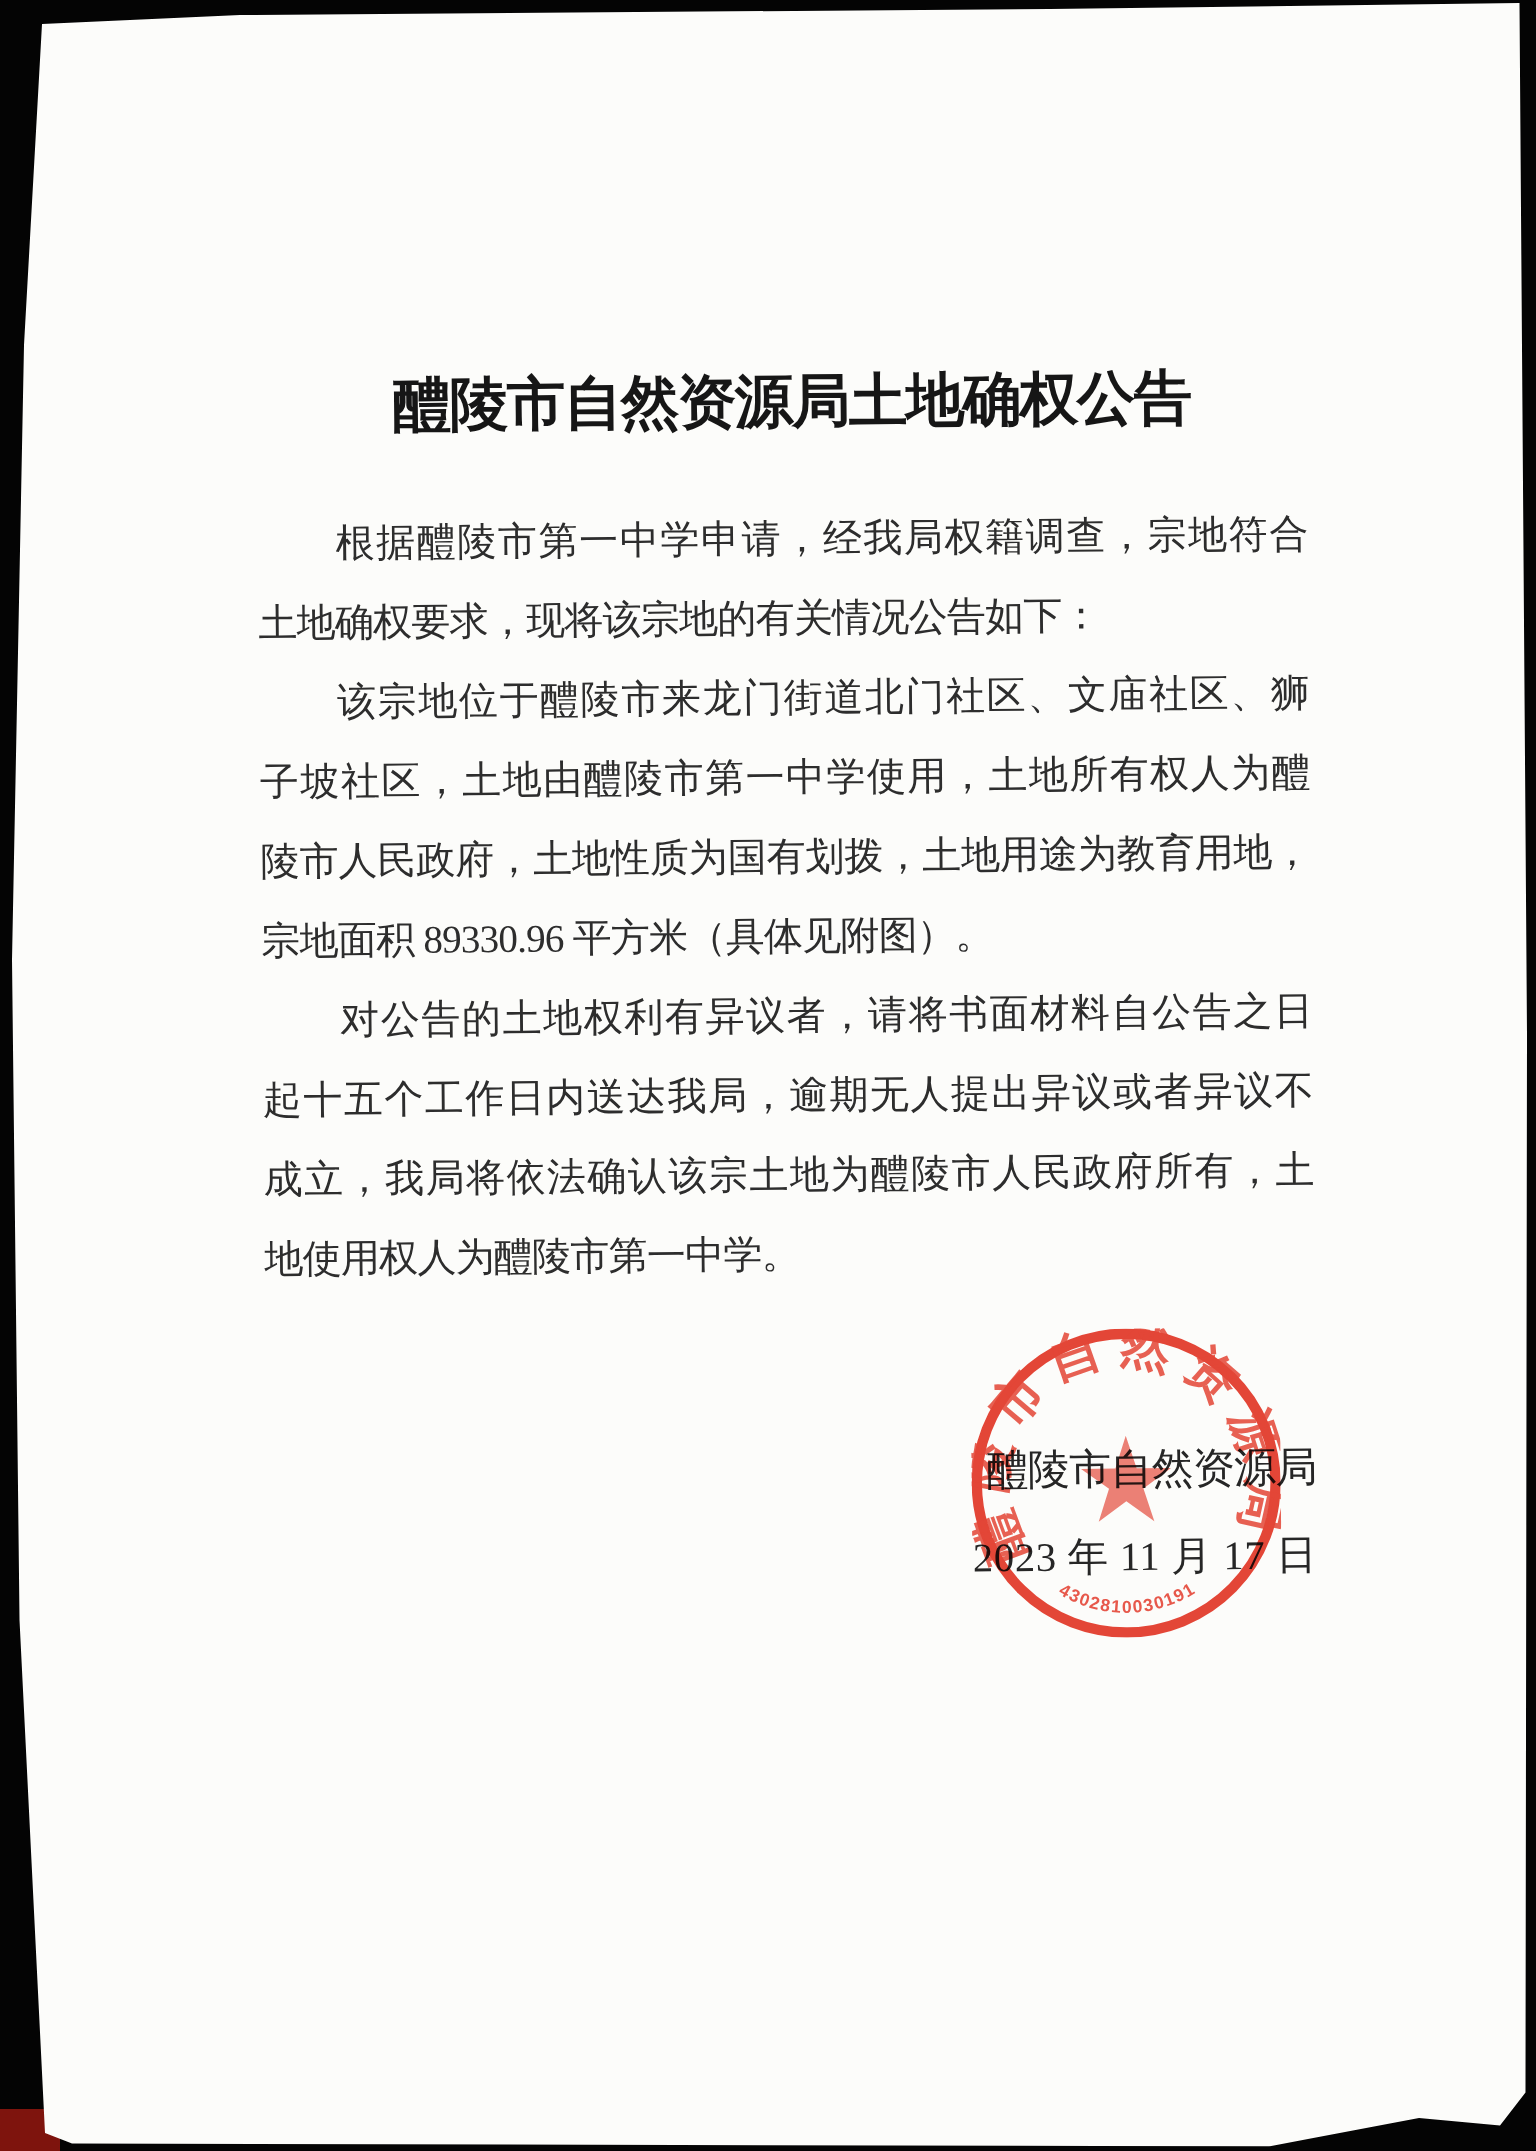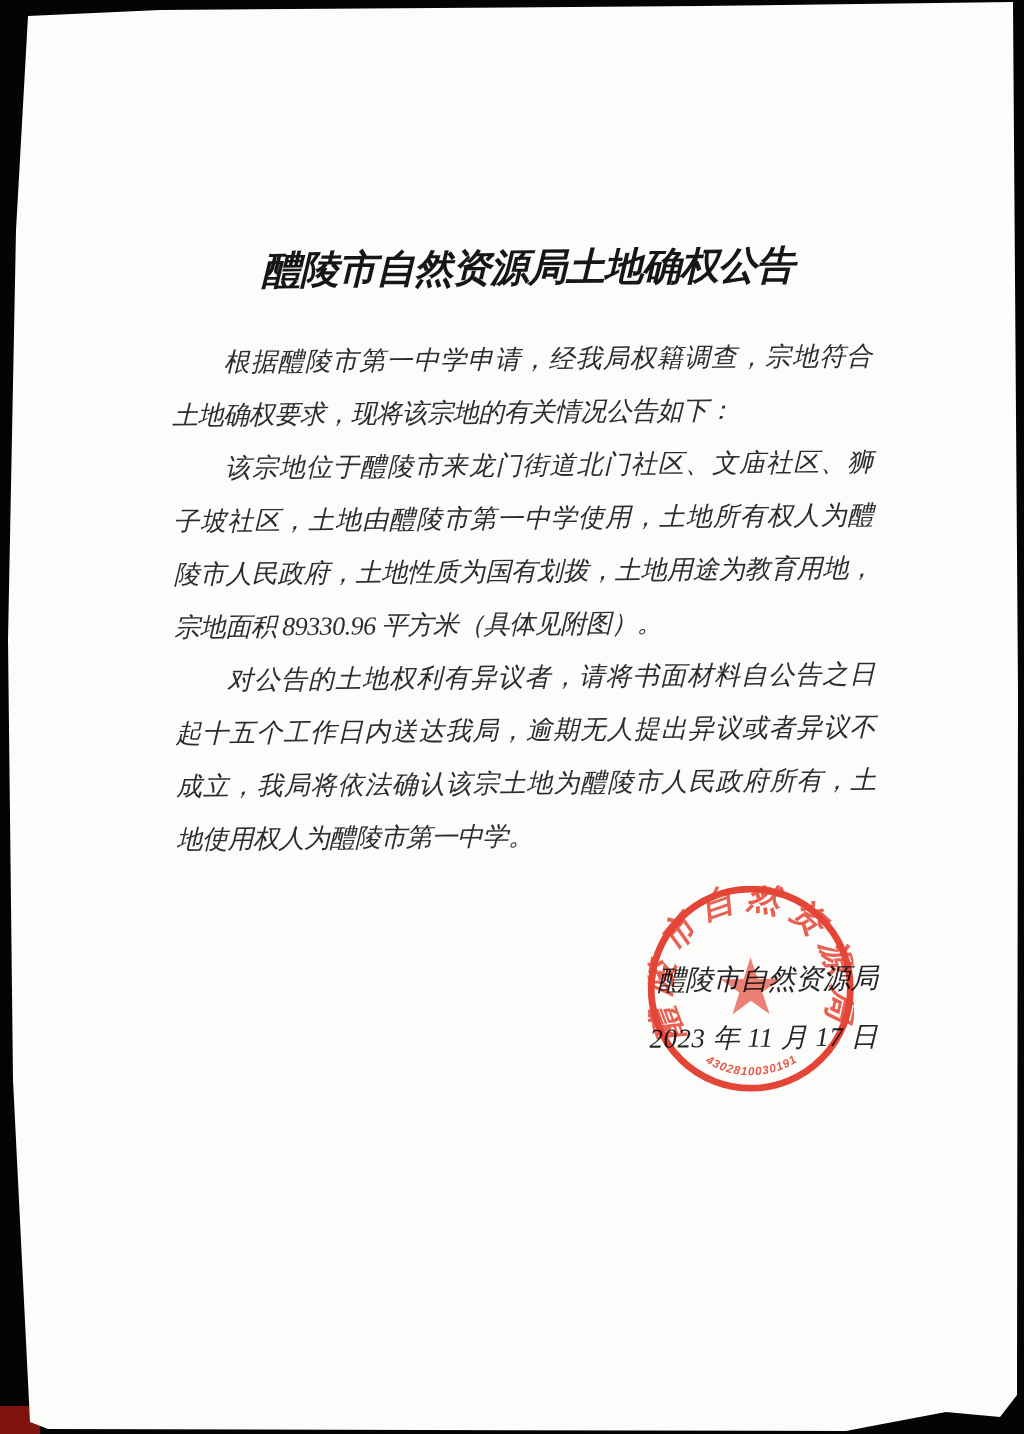--- a/index.html
+++ b/index.html
@@ -16,21 +16,20 @@
   
   .paper {
     position: absolute; inset: 0;
     background: var(--paper, #fcfcfa);
     clip-path: polygon(
       28px 16px, 160px 10px, 700px 6px, 1013px 2px,
       1018px 690px, 1017px 1395px, 1000px 1417px, 946px 1412px,
       872px 1426px, 846px 1431px, 48px 1429px, 30px 1422px,
       13px 1080px, 8px 640px, 16px 230px
     );
-    font-style: italic;
   }
 
   
   .content {
     position: absolute; inset: 0;
     transform: rotate(-0.55deg);
     transform-origin: 512px 700px;
     color: var(--ink, #2d2d2d);
   }
 

